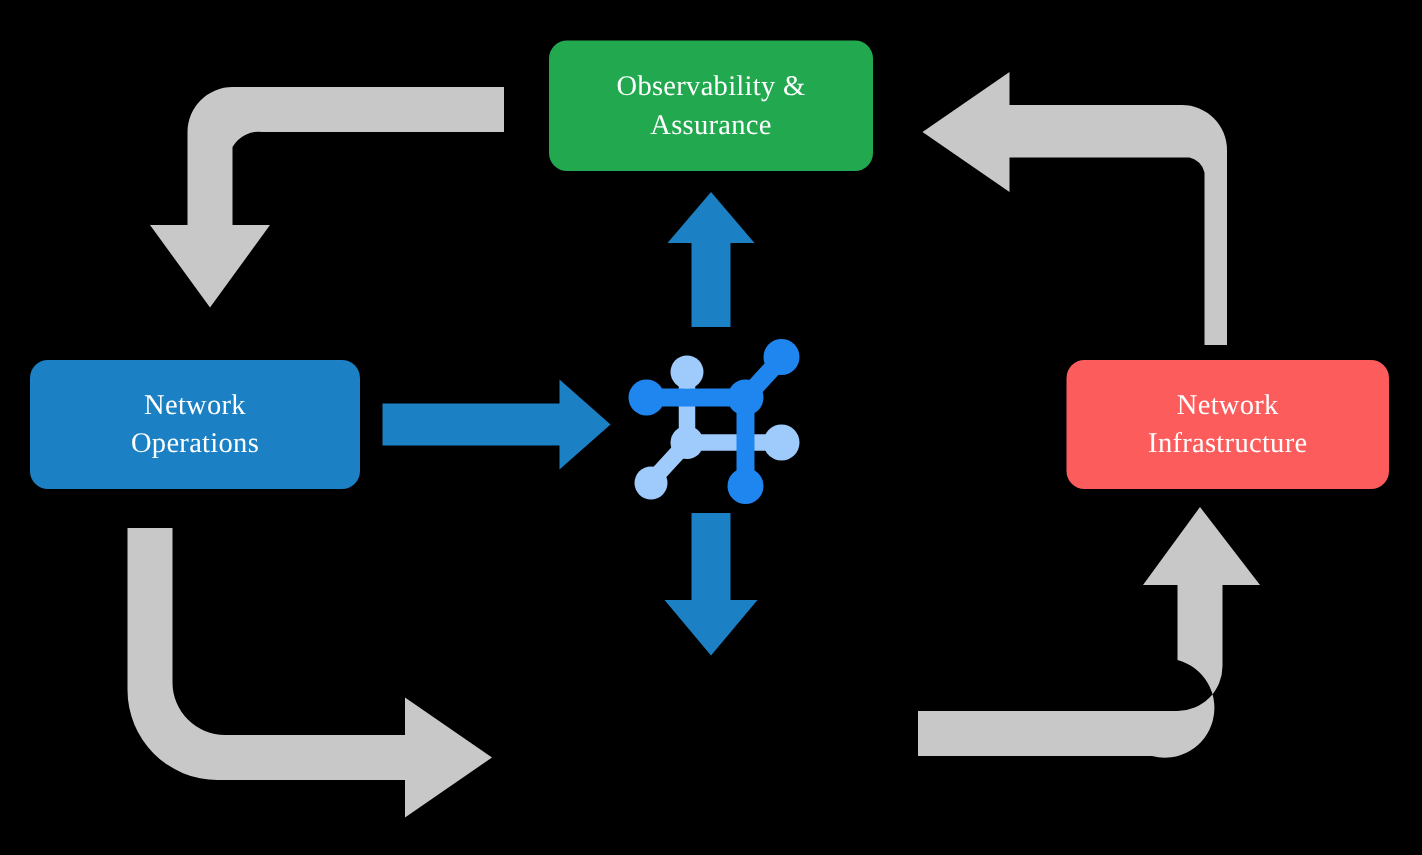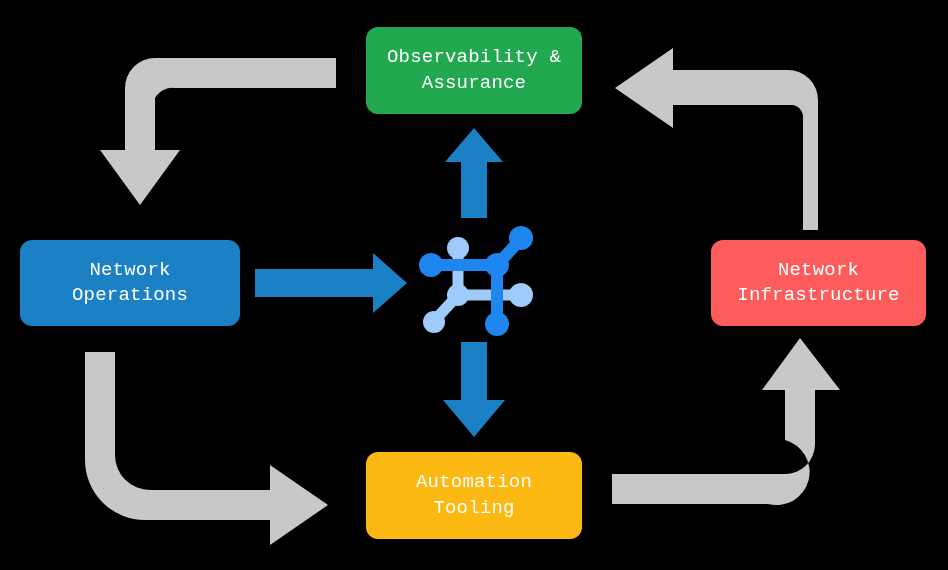--- a/index.html
+++ b/index.html
@@ -27,21 +27,21 @@
   .node-box {
     position: absolute;
     border-radius: 12px;
     display: flex;
     align-items: center;
     justify-content: center;
     text-align: center;
     color: #ffffff;
     font-size: 19px;
     line-height: 1.32;
-    font-family: Liberation Mono, monospace;
+    font-family: Liberation Serif, serif;
     letter-spacing: 0.2px;
     box-sizing: border-box;
     padding: 4px 10px;
     white-space: pre-line;
   }
   #node-observability {
     left: 366px;
     top: 27px;
     width: 216px;
     height: 87px;
@@ -176,18 +176,14 @@
   <div class="node-box" id="node-operations" style="background:#1b80c4;">
     <span>Network
 Operations</span>
   </div>
 
   <div class="node-box" id="node-infrastructure" style="background:#fc5c5c;">
     <span>Network
 Infrastructure</span>
   </div>
 
-  <div class="node-box" id="node-automation" style="background:#fdb913;">
-    <span>Automation
-Tooling</span>
-  </div>
 
 </div>
 
 </body></html>

